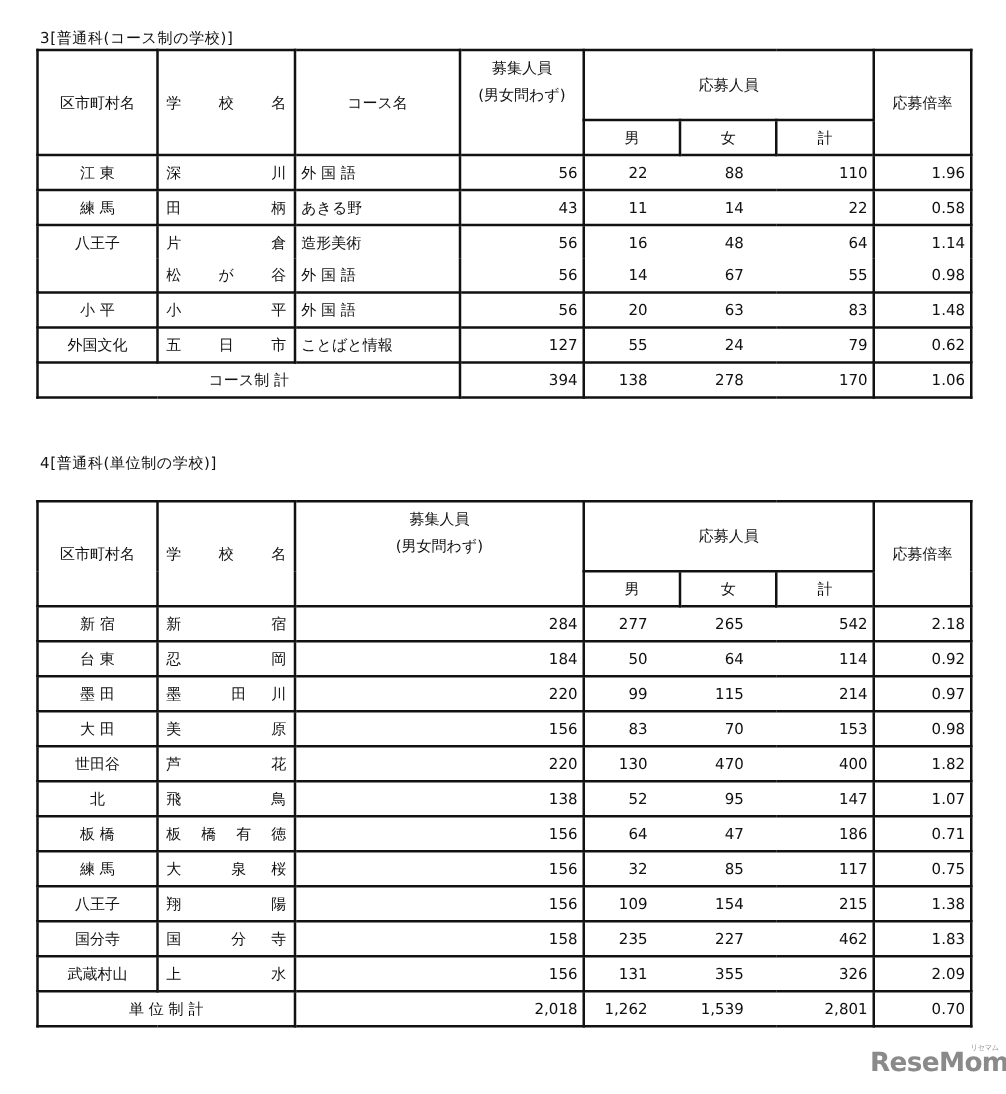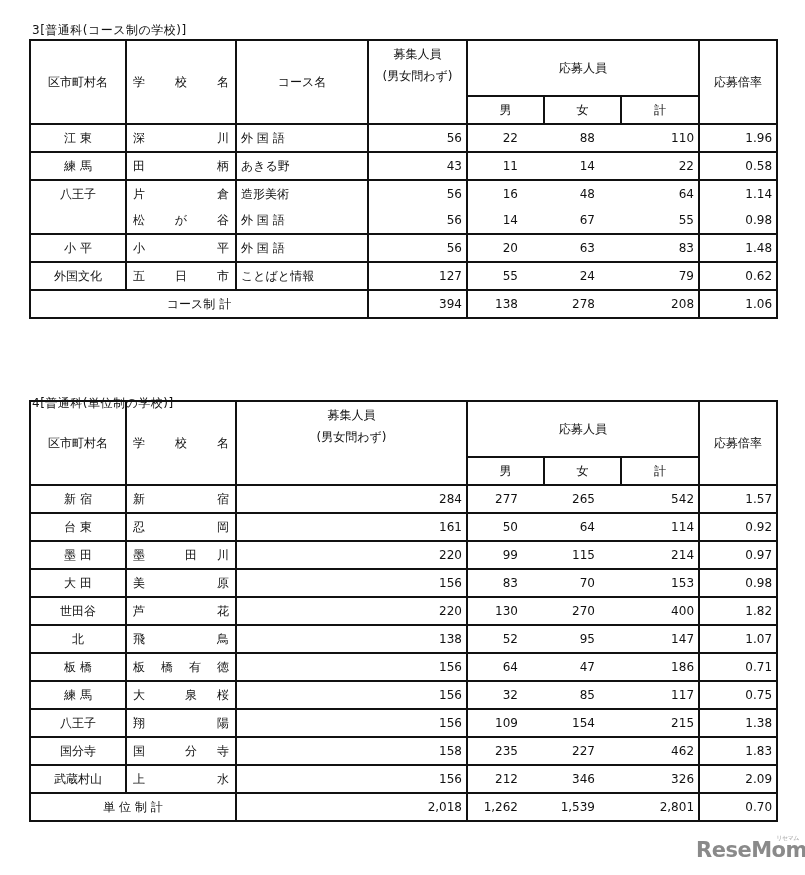--- a/index.html
+++ b/index.html
@@ -163,27 +163,27 @@
     <td class="b right nb-l nb-r" style="padding-right:26px">24</td>
     <td class="b right nb-l">79</td>
     <td class="b right">0.62</td>
   </tr>
 
   <tr>
     <td class="b center" colspan="3">コース制 計</td>
     <td class="b right">394</td>
     <td class="b right nb-r" style="padding-right:26px">138</td>
     <td class="b right nb-l nb-r" style="padding-right:26px">278</td>
-    <td class="b right nb-l">208</td>
+    <td class="b right nb-l">170</td>
     <td class="b right">1.06</td>
   </tr>
 </tbody>
   </table>
 
-<div class="section-title" style="top:395px;">4[普通科(単位制の学校)]</div>
+<div class="section-title" style="top:362px;">4[普通科(単位制の学校)]</div>
 
 <table style="left:29px; top:400px; width:747px;">
   <colgroup>
     <col style="width:96px">
       <col style="width:110px">
       <col style="width:231px">
     <col style="width:77px">
       <col style="width:77px">
       <col style="width:78px">
       <col style="width:78px">
@@ -219,33 +219,33 @@
             <span>新</span>
             <span></span>
             <span></span>
             <span>宿</span>
           </div>
         </td>
         <td class="b right">284</td>
         <td class="b right nb-r" style="padding-right:26px">277</td>
         <td class="b right nb-l nb-r" style="padding-right:26px">265</td>
         <td class="b right nb-l">542</td>
-        <td class="b right">1.57</td>
+        <td class="b right">2.18</td>
       </tr>
       <tr>
         <td class="b center">台 東</td>
         <td class="b">
           <div class="school">
             <span>忍</span>
             <span></span>
             <span></span>
             <span>岡</span>
           </div>
         </td>
-        <td class="b right">161</td>
+        <td class="b right">184</td>
         <td class="b right nb-r" style="padding-right:26px">50</td>
         <td class="b right nb-l nb-r" style="padding-right:26px">64</td>
         <td class="b right nb-l">114</td>
         <td class="b right">0.92</td>
       </tr>
       <tr>
         <td class="b center">墨 田</td>
         <td class="b">
           <div class="school">
             <span>墨</span>
@@ -281,21 +281,21 @@
         <td class="b">
           <div class="school">
             <span>芦</span>
             <span></span>
             <span></span>
             <span>花</span>
           </div>
         </td>
         <td class="b right">220</td>
         <td class="b right nb-r" style="padding-right:26px">130</td>
-        <td class="b right nb-l nb-r" style="padding-right:26px">270</td>
+        <td class="b right nb-l nb-r" style="padding-right:26px">470</td>
         <td class="b right nb-l">400</td>
         <td class="b right">1.82</td>
       </tr>
       <tr>
         <td class="b center">北</td>
         <td class="b">
           <div class="school">
             <span>飛</span>
             <span></span>
             <span></span>
@@ -376,22 +376,22 @@
         <td class="b center">武蔵村山</td>
         <td class="b">
           <div class="school">
             <span>上</span>
             <span></span>
             <span></span>
             <span>水</span>
           </div>
         </td>
         <td class="b right">156</td>
-        <td class="b right nb-r" style="padding-right:26px">212</td>
-        <td class="b right nb-l nb-r" style="padding-right:26px">346</td>
+        <td class="b right nb-r" style="padding-right:26px">131</td>
+        <td class="b right nb-l nb-r" style="padding-right:26px">355</td>
         <td class="b right nb-l">326</td>
         <td class="b right">2.09</td>
       </tr>
     </tbody>
   <tbody>
       <tr>
     <td class="b center" colspan="2">単 位 制 計</td>
     <td class="b right">2,018</td>
     <td class="b right nb-r" style="padding-right:26px">1,262</td>
     <td class="b right nb-l nb-r" style="padding-right:26px">1,539</td>

